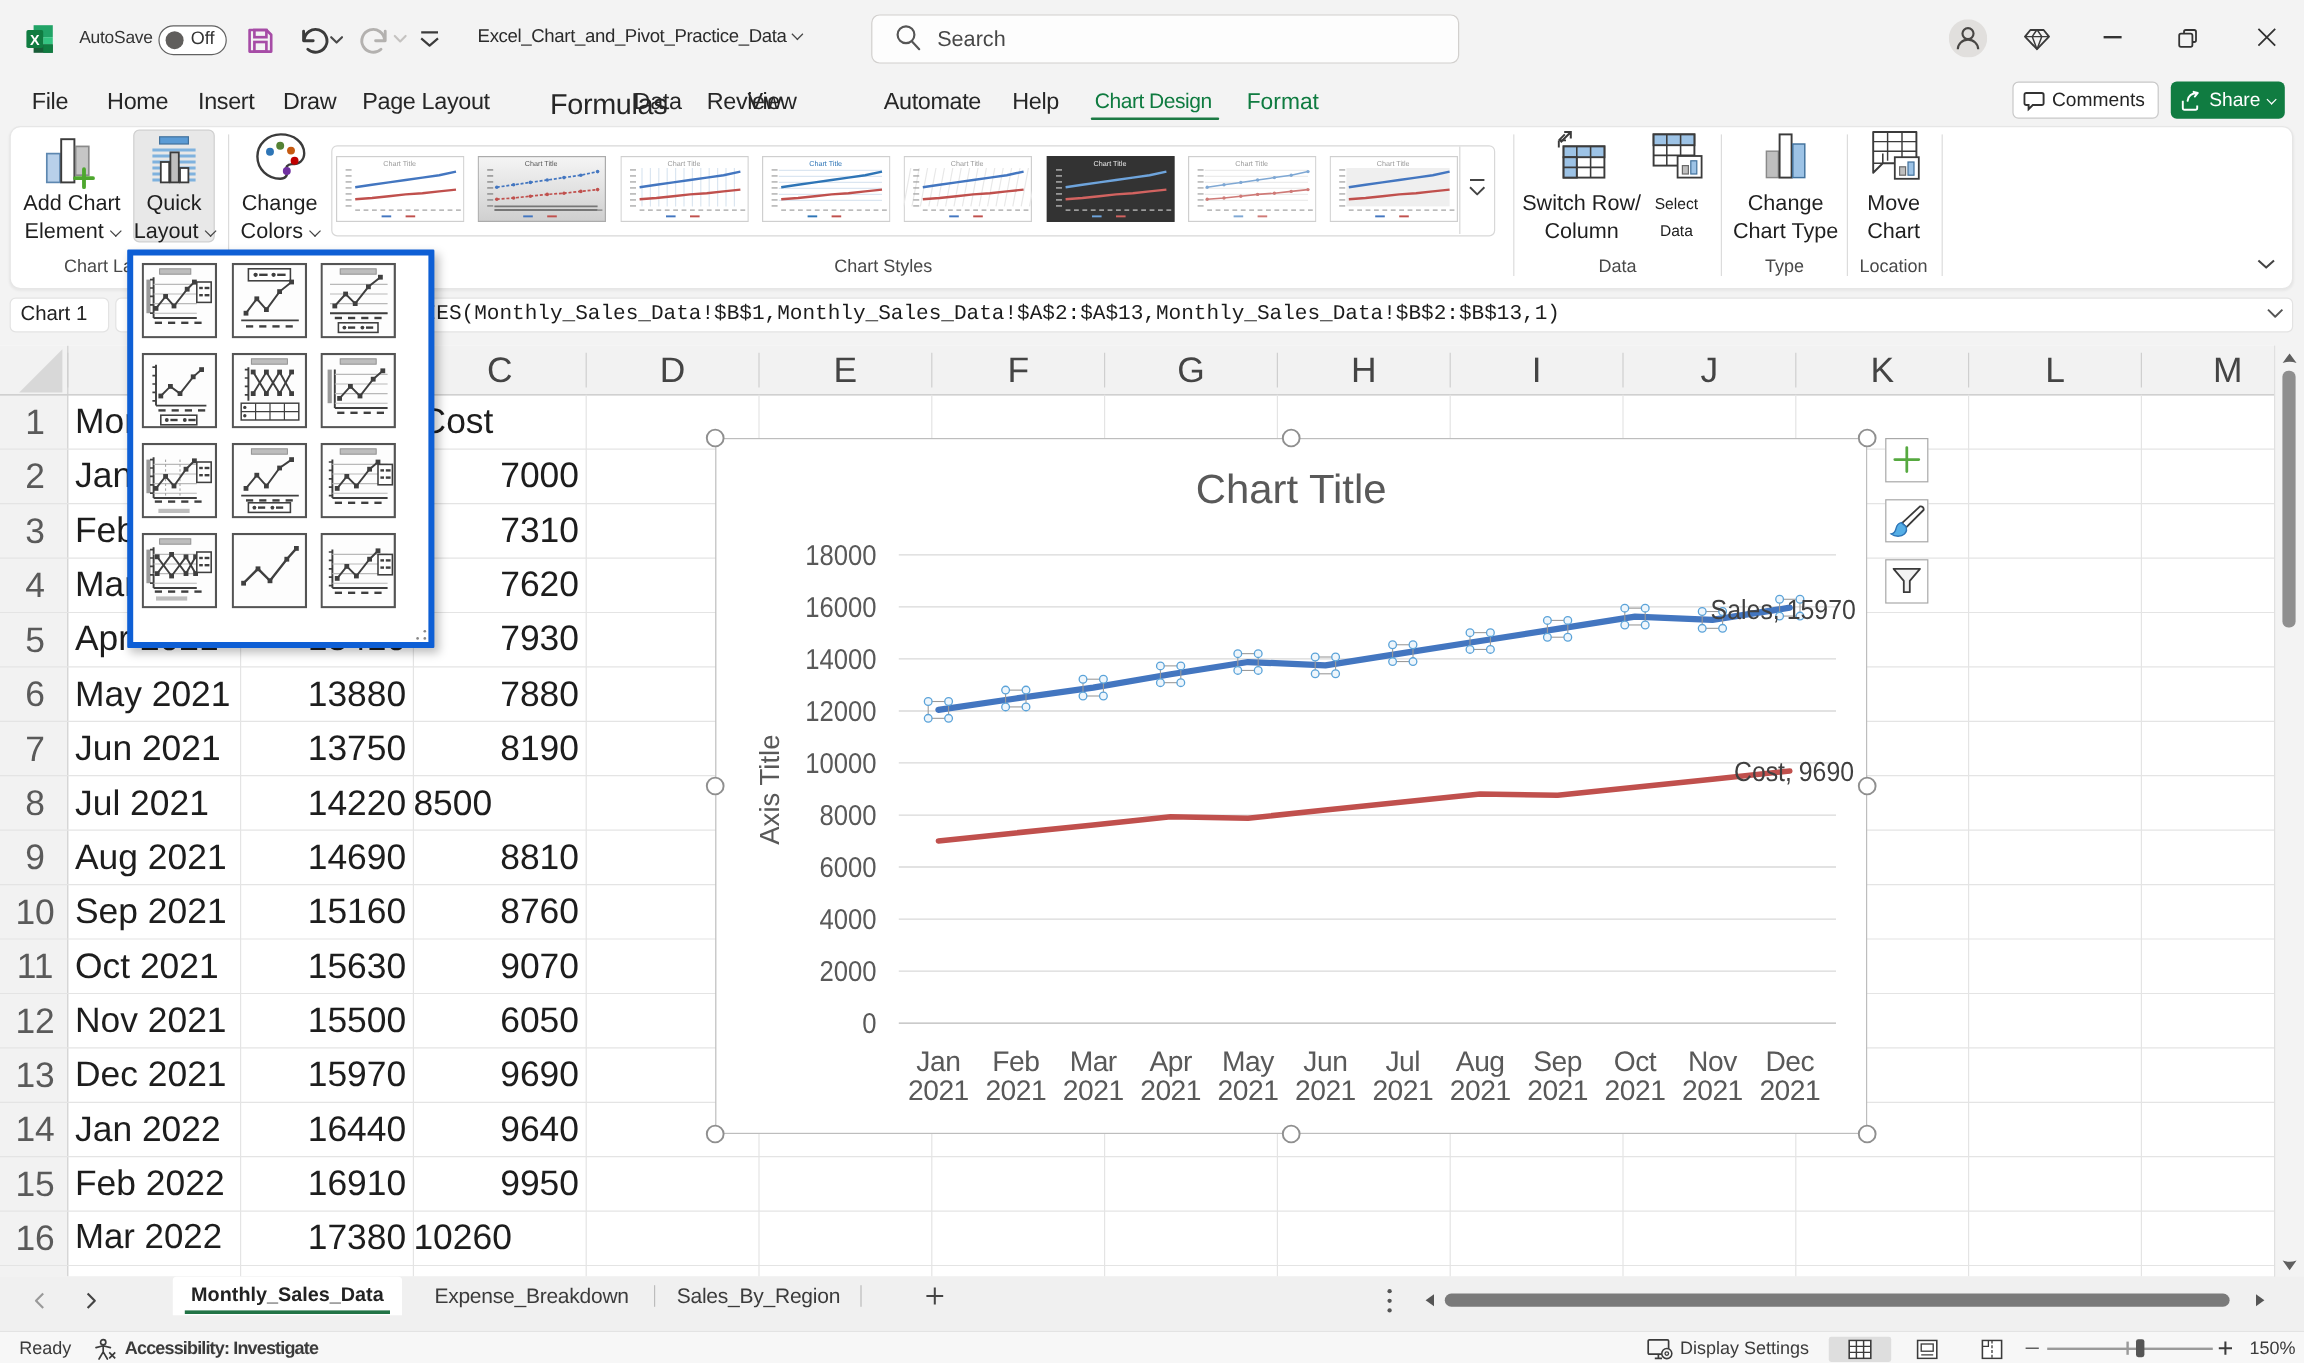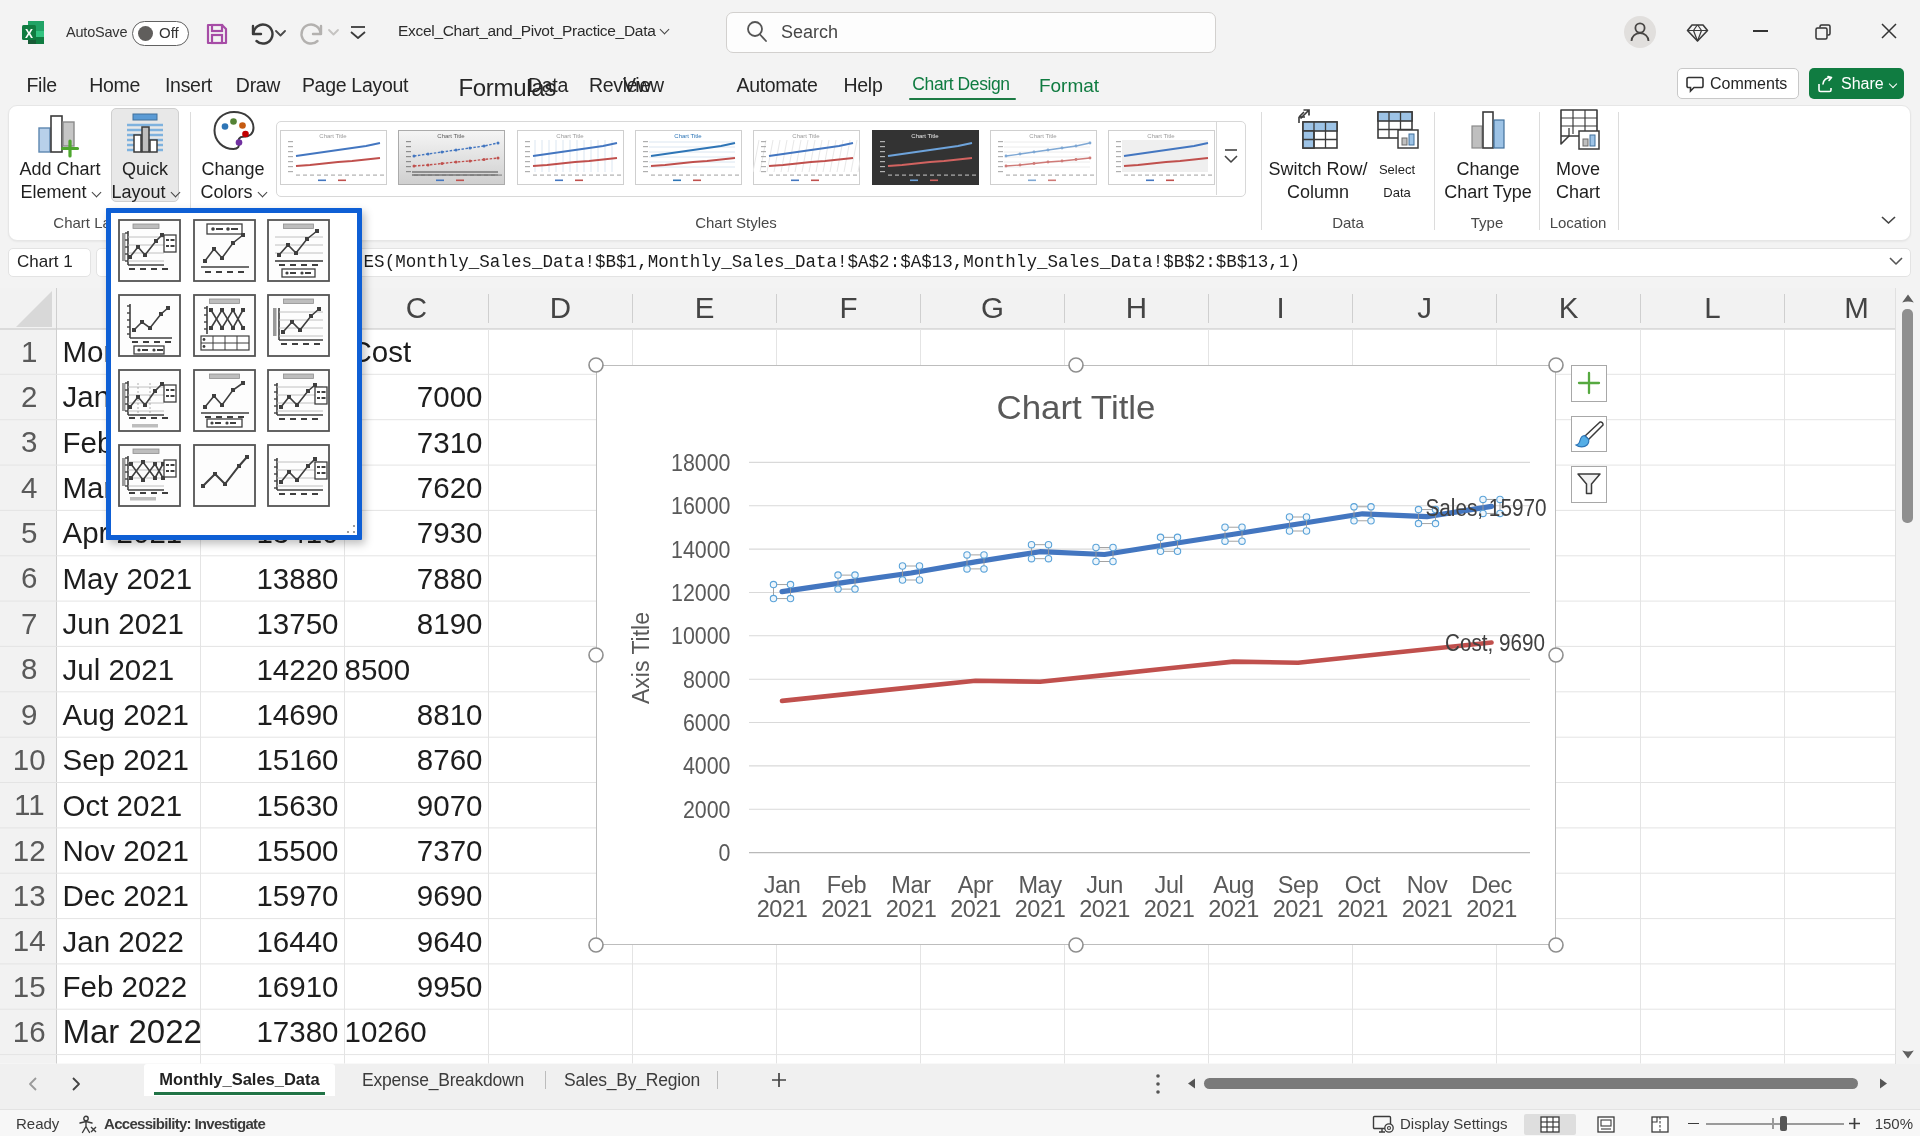--- a/index.html
+++ b/index.html
@@ -605,31 +605,31 @@
     <div style="position:absolute;top:691.8px;height:45.35px;line-height:45.35px;font-size:29.5px;color:#1d1d1d;left:200.5px;width:138.0px;text-align:right">14690</div>
     <div style="position:absolute;top:691.8px;height:45.35px;line-height:45.35px;font-size:29.5px;color:#1d1d1d;left:344.5px;width:138.0px;text-align:right">8810</div>
     <div style="position:absolute;top:737.2px;height:45.35px;line-height:45.35px;font-size:29.5px;color:#1d1d1d;left:62.5px">Sep 2021</div>
     <div style="position:absolute;top:737.2px;height:45.35px;line-height:45.35px;font-size:29.5px;color:#1d1d1d;left:200.5px;width:138.0px;text-align:right">15160</div>
     <div style="position:absolute;top:737.2px;height:45.35px;line-height:45.35px;font-size:29.5px;color:#1d1d1d;left:344.5px;width:138.0px;text-align:right">8760</div>
     <div style="position:absolute;top:782.5px;height:45.35px;line-height:45.35px;font-size:29.5px;color:#1d1d1d;left:62.5px">Oct 2021</div>
     <div style="position:absolute;top:782.5px;height:45.35px;line-height:45.35px;font-size:29.5px;color:#1d1d1d;left:200.5px;width:138.0px;text-align:right">15630</div>
     <div style="position:absolute;top:782.5px;height:45.35px;line-height:45.35px;font-size:29.5px;color:#1d1d1d;left:344.5px;width:138.0px;text-align:right">9070</div>
     <div style="position:absolute;top:827.9px;height:45.35px;line-height:45.35px;font-size:29.5px;color:#1d1d1d;left:62.5px">Nov 2021</div>
     <div style="position:absolute;top:827.9px;height:45.35px;line-height:45.35px;font-size:29.5px;color:#1d1d1d;left:200.5px;width:138.0px;text-align:right">15500</div>
-    <div style="position:absolute;top:827.9px;height:45.35px;line-height:45.35px;font-size:29.5px;color:#1d1d1d;left:344.5px;width:138.0px;text-align:right">7370</div>
+    <div style="position:absolute;top:827.9px;height:45.35px;line-height:45.35px;font-size:29.5px;color:#1d1d1d;left:344.5px;width:138.0px;text-align:right">6050</div>
     <div style="position:absolute;top:873.2px;height:45.35px;line-height:45.35px;font-size:29.5px;color:#1d1d1d;left:62.5px">Dec 2021</div>
     <div style="position:absolute;top:873.2px;height:45.35px;line-height:45.35px;font-size:29.5px;color:#1d1d1d;left:200.5px;width:138.0px;text-align:right">15970</div>
     <div style="position:absolute;top:873.2px;height:45.35px;line-height:45.35px;font-size:29.5px;color:#1d1d1d;left:344.5px;width:138.0px;text-align:right">9690</div>
     <div style="position:absolute;top:918.6px;height:45.35px;line-height:45.35px;font-size:29.5px;color:#1d1d1d;left:62.5px">Jan 2022</div>
     <div style="position:absolute;top:918.6px;height:45.35px;line-height:45.35px;font-size:29.5px;color:#1d1d1d;left:200.5px;width:138.0px;text-align:right">16440</div>
     <div style="position:absolute;top:918.6px;height:45.35px;line-height:45.35px;font-size:29.5px;color:#1d1d1d;left:344.5px;width:138.0px;text-align:right">9640</div>
     <div style="position:absolute;top:963.9px;height:45.35px;line-height:45.35px;font-size:29.5px;color:#1d1d1d;left:62.5px">Feb 2022</div>
     <div style="position:absolute;top:963.9px;height:45.35px;line-height:45.35px;font-size:29.5px;color:#1d1d1d;left:200.5px;width:138.0px;text-align:right">16910</div>
     <div style="position:absolute;top:963.9px;height:45.35px;line-height:45.35px;font-size:29.5px;color:#1d1d1d;left:344.5px;width:138.0px;text-align:right">9950</div>
-    <div style="position:absolute;top:1009.2px;height:45.35px;line-height:45.35px;font-size:33px;color:#1d1d1d;left:62.5px">Mar 2022</div>
+    <div style="position:absolute;top:1009.2px;height:45.35px;line-height:45.35px;font-size:29px;color:#1d1d1d;left:62.5px">Mar 2022</div>
     <div style="position:absolute;top:1009.2px;height:45.35px;line-height:45.35px;font-size:29.5px;color:#1d1d1d;left:200.5px;width:138.0px;text-align:right">17380</div>
     <div style="position:absolute;top:1009.2px;height:45.35px;line-height:45.35px;font-size:29.5px;color:#1d1d1d;left:344.5px;width:138.0px;text-align:left">10260</div>
     <div style="position:absolute;left:1895.0px;top:288.0px;width:25.0px;height:775.5px;background:#f3f3f3;border-left:1px solid #e0e0e0"></div>
     <svg class="abs" style="left:1901px;top:293px" width="14" height="11" viewBox="0 0 14 11">
       <path d="M7 1.5 L12.8 9.5 Q7 7.5 1.2 9.5 z" fill="#5f5f5f"></path>
     </svg>
     <div style="position:absolute;left:1902px;top:309px;width:10.5px;height:214px;background:#8f8f8f;border-radius:5px"></div>
     <svg class="abs" style="left:1901px;top:1049px" width="14" height="11" viewBox="0 0 14 11">
       <path d="M7 9.5 L12.8 1.5 Q7 3.5 1.2 1.5 z" fill="#5f5f5f"></path>
     </svg>

